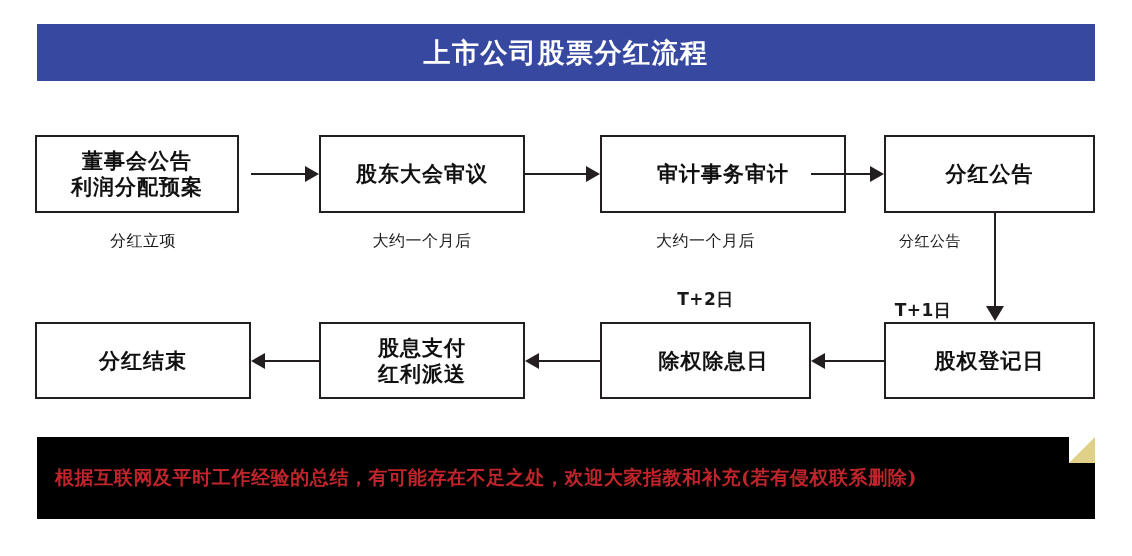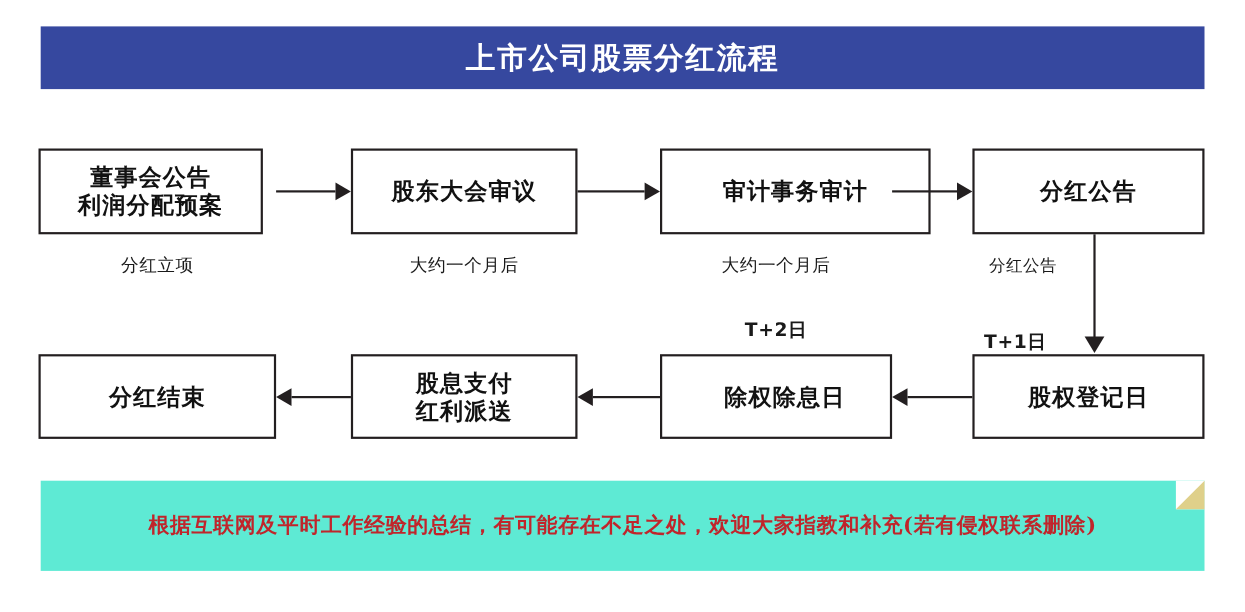--- a/index.html
+++ b/index.html
@@ -120,24 +120,24 @@
     border-top: 15px solid #231F20;
   }
 
   
   #footer-note {
     position: absolute;
     left: 37px;
     top: 437px;
     width: 1058px;
     height: 82px;
-    background: #5eead4;
+    background: #000000;
     display: flex;
     align-items: center;
-    justify-content: center;
+    justify-content: flex-start;
     box-sizing: border-box;
   }
   #footer-note-text {
     color: #C0252B;
     font-size: 19px;
     font-weight: bold;
     letter-spacing: 0.6px;
     font-family: "DejaVu Serif", "Liberation Serif", serif;
     text-align: center;
     padding: 0 18px;

